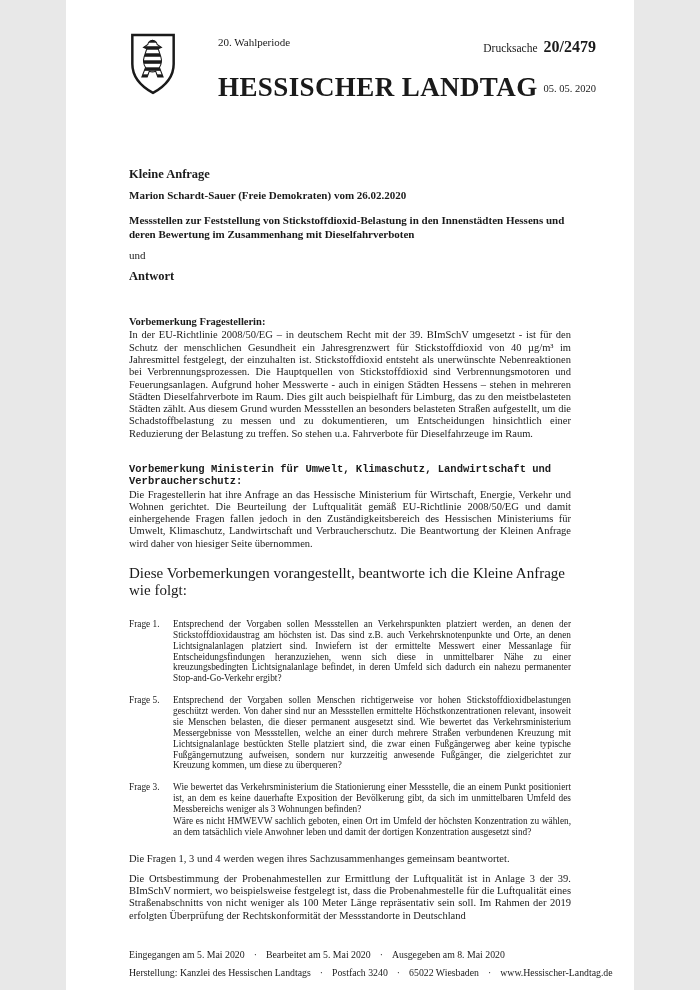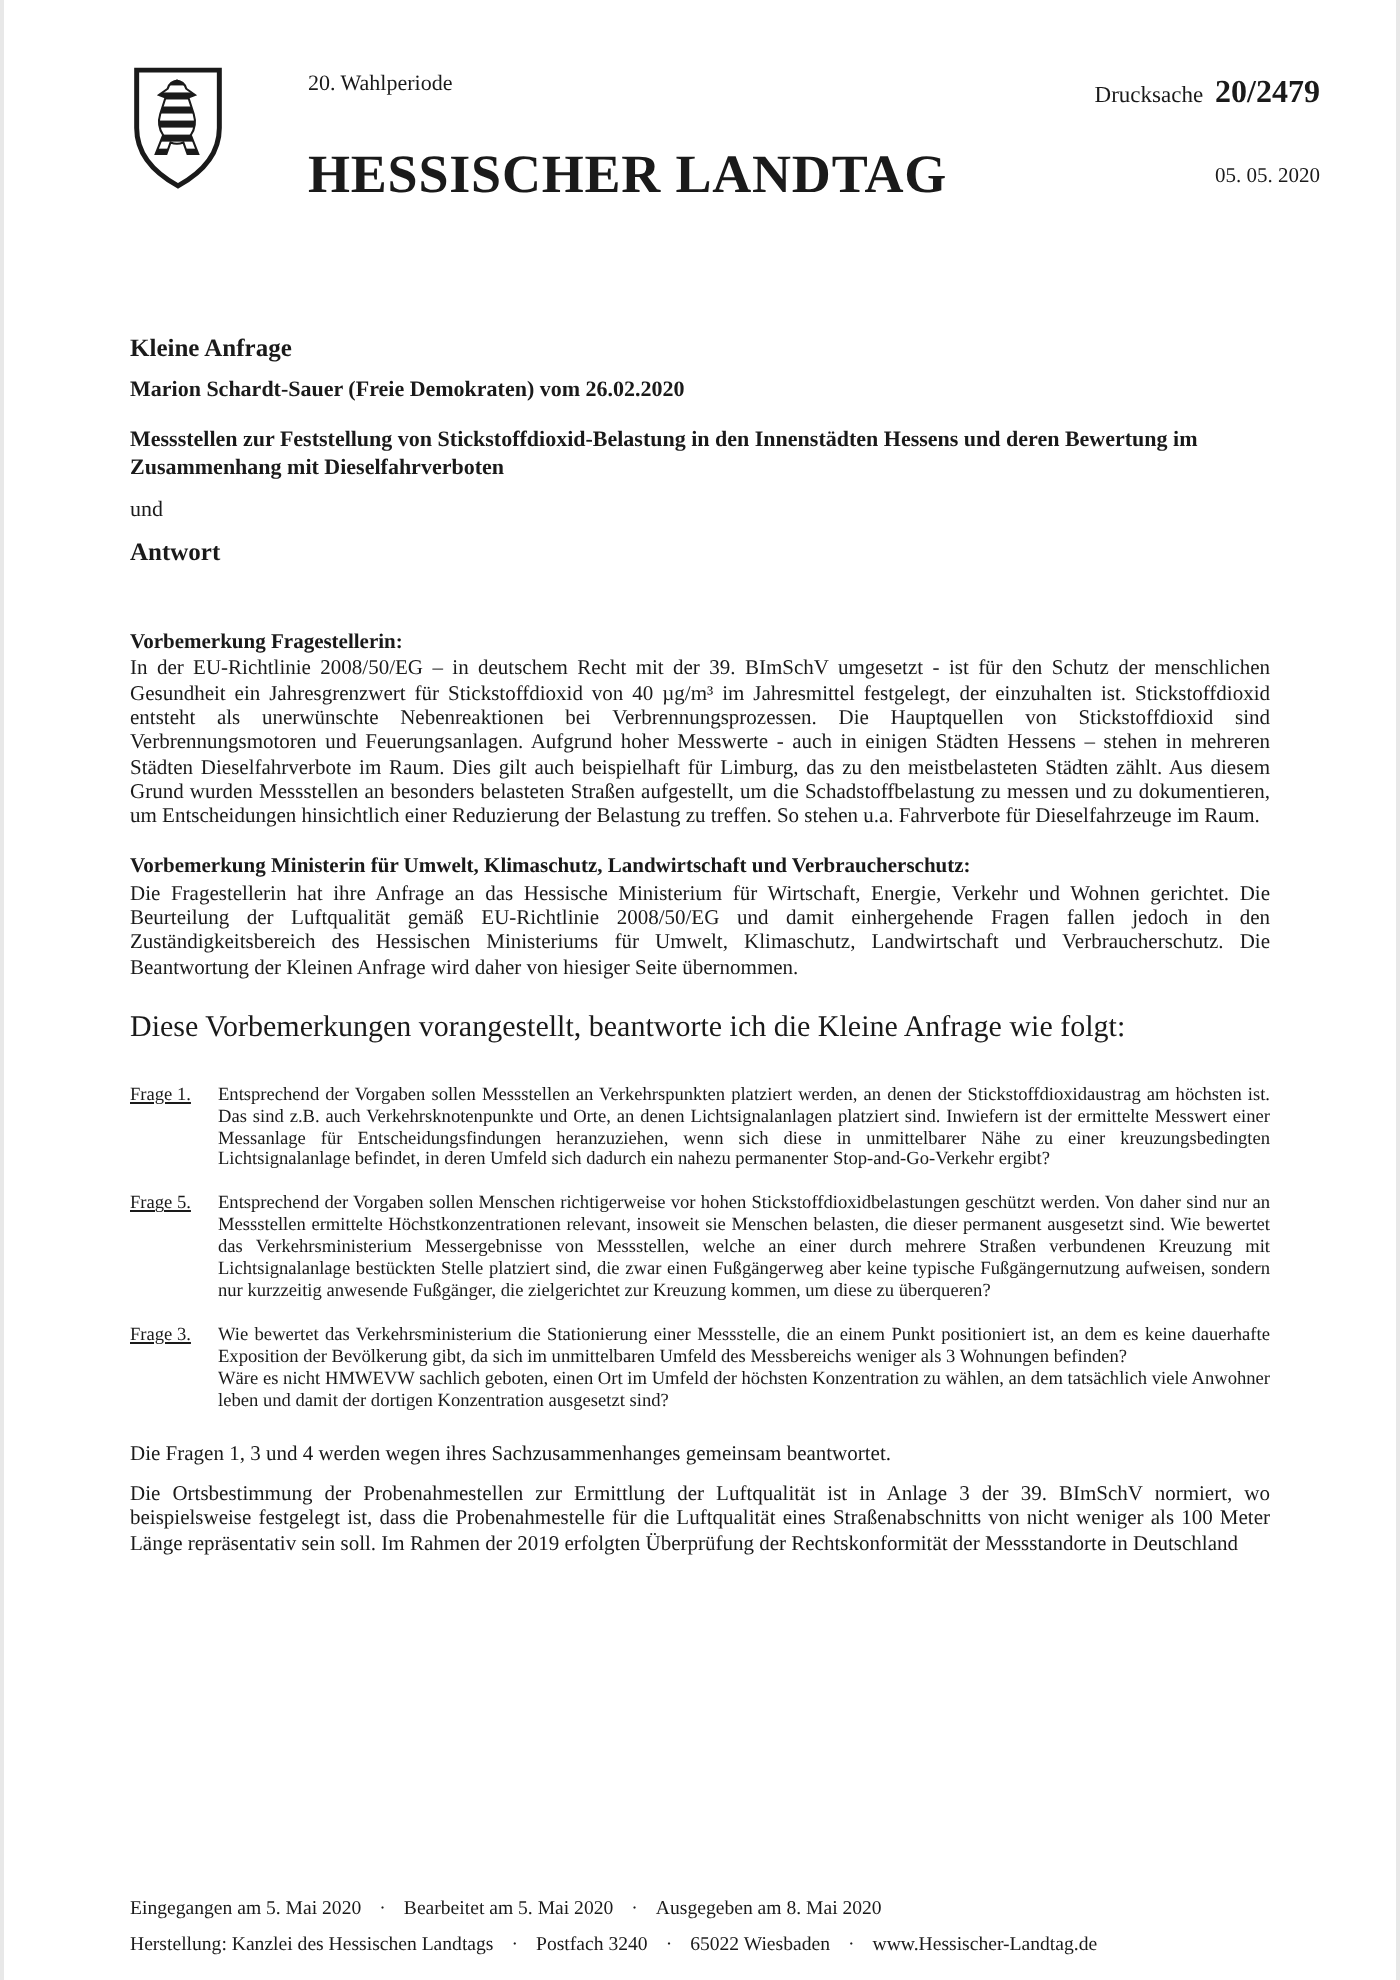--- a/index.html
+++ b/index.html
@@ -1,18 +1,18 @@
 <!DOCTYPE html>
 <html lang="de"><head>
 <meta charset="utf-8">
 <style>
   html, body { margin: 0; padding: 0; background: #e8e8e8; }
   .page {
     position: relative;
-    width: 696px; height: 990px;
+    width: 568px; height: 990px;
     margin: 0 auto;
     background: #ffffff;
     color: #1a1a1a;
     font-family: "Liberation Serif", serif;
     overflow: hidden;
   }
   
   .coat { position: absolute; left: 63px; top: 33px; width: 48px; height: 62px; }
   .head-main { position: absolute; left: 152px; top: 36px; }
   .wahlperiode { font-size: 11px; }
@@ -23,27 +23,27 @@
   .doc-date { font-size: 10.5px; margin-top: 27px; }
   
   .content { position: absolute; left: 63px; right: 63px; top: 167px; }
   .h-type { font-size: 12.5px; font-weight: bold; margin: 0; }
   .author { font-size: 11px; font-weight: bold; margin-top: 7px; }
   .subject { font-size: 11px; font-weight: bold; margin-top: 12px; max-width: 548px; line-height: 1.28; }
   .connector { font-size: 11px; margin-top: 8px; }
   .h-answer { font-size: 12.5px; font-weight: bold; margin-top: 8px; }
   .respondent { font-size: 11px; font-weight: bold; margin-top: 8px; }
   .section-heading { font-size: 10.5px; font-weight: bold; margin-top: 32px; line-height: 1.17; }
-  .section-heading.vm { margin-top: 13px; }
+  .section-heading.vm { margin-top: 23px; font-family: Liberation Mono, monospace; }
   .para { font-size: 10.5px; line-height: 1.17; text-align: justify; margin-top: 1px; hyphens: auto; }
   .lead-in { font-size: 15px; margin-top: 15px; }
   .questions { margin-top: 20px; }
   .q-item { display: flex; font-size: 9.3px; line-height: 1.17; margin-top: 11px; }
   .q-item:first-child { margin-top: 0; }
-  .q-label { flex: 0 0 44px; text-decoration: underline; }
+  .q-label { flex: 0 0 44px; }
   .q-text { flex: 1; text-align: justify; hyphens: auto; }
   .q-sub { margin-top: 1px; }
   .joint-note { font-size: 10.5px; margin-top: 15px; }
   .answer-para { font-size: 10.5px; line-height: 1.17; text-align: justify; margin-top: 9px; hyphens: auto; }
   
   .footer { position: absolute; left: 63px; right: 63px; bottom: 12px; font-size: 9.8px; }
   .footer-line { display: flex; align-items: baseline; flex-wrap: nowrap; white-space: nowrap; }
   .footer-line.second { margin-top: 7px; }
   .f-sep { margin: 0 9px; }
 </style>

